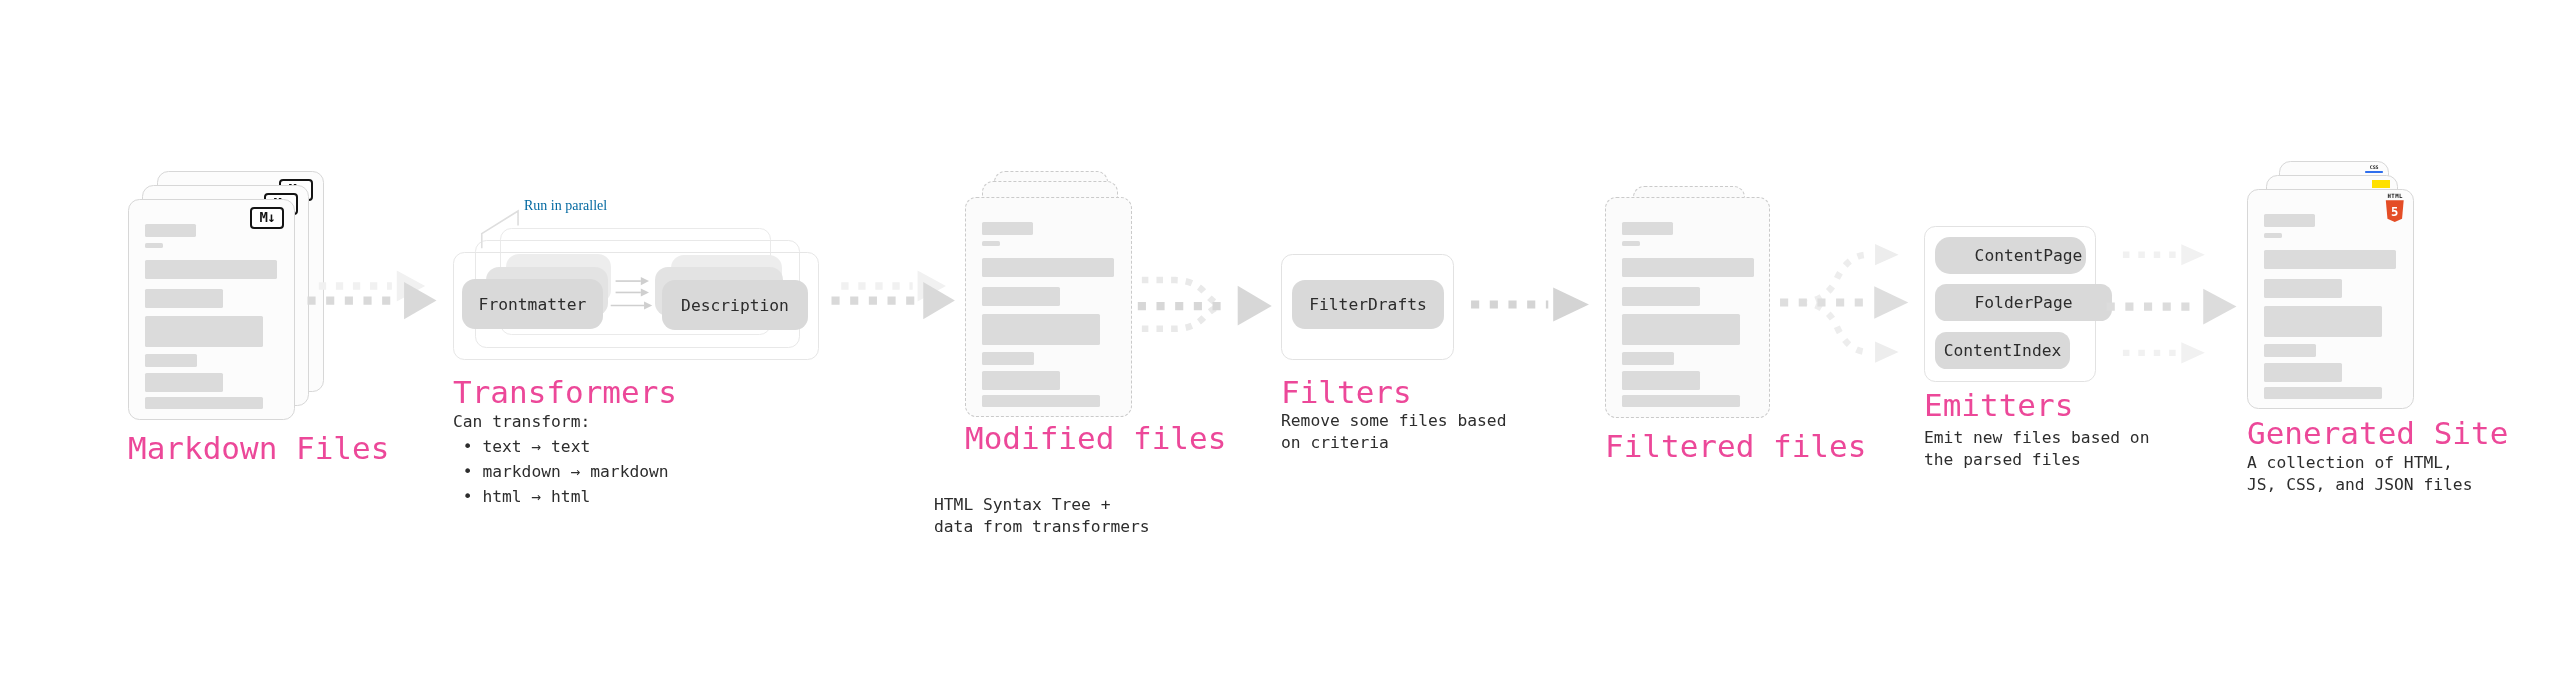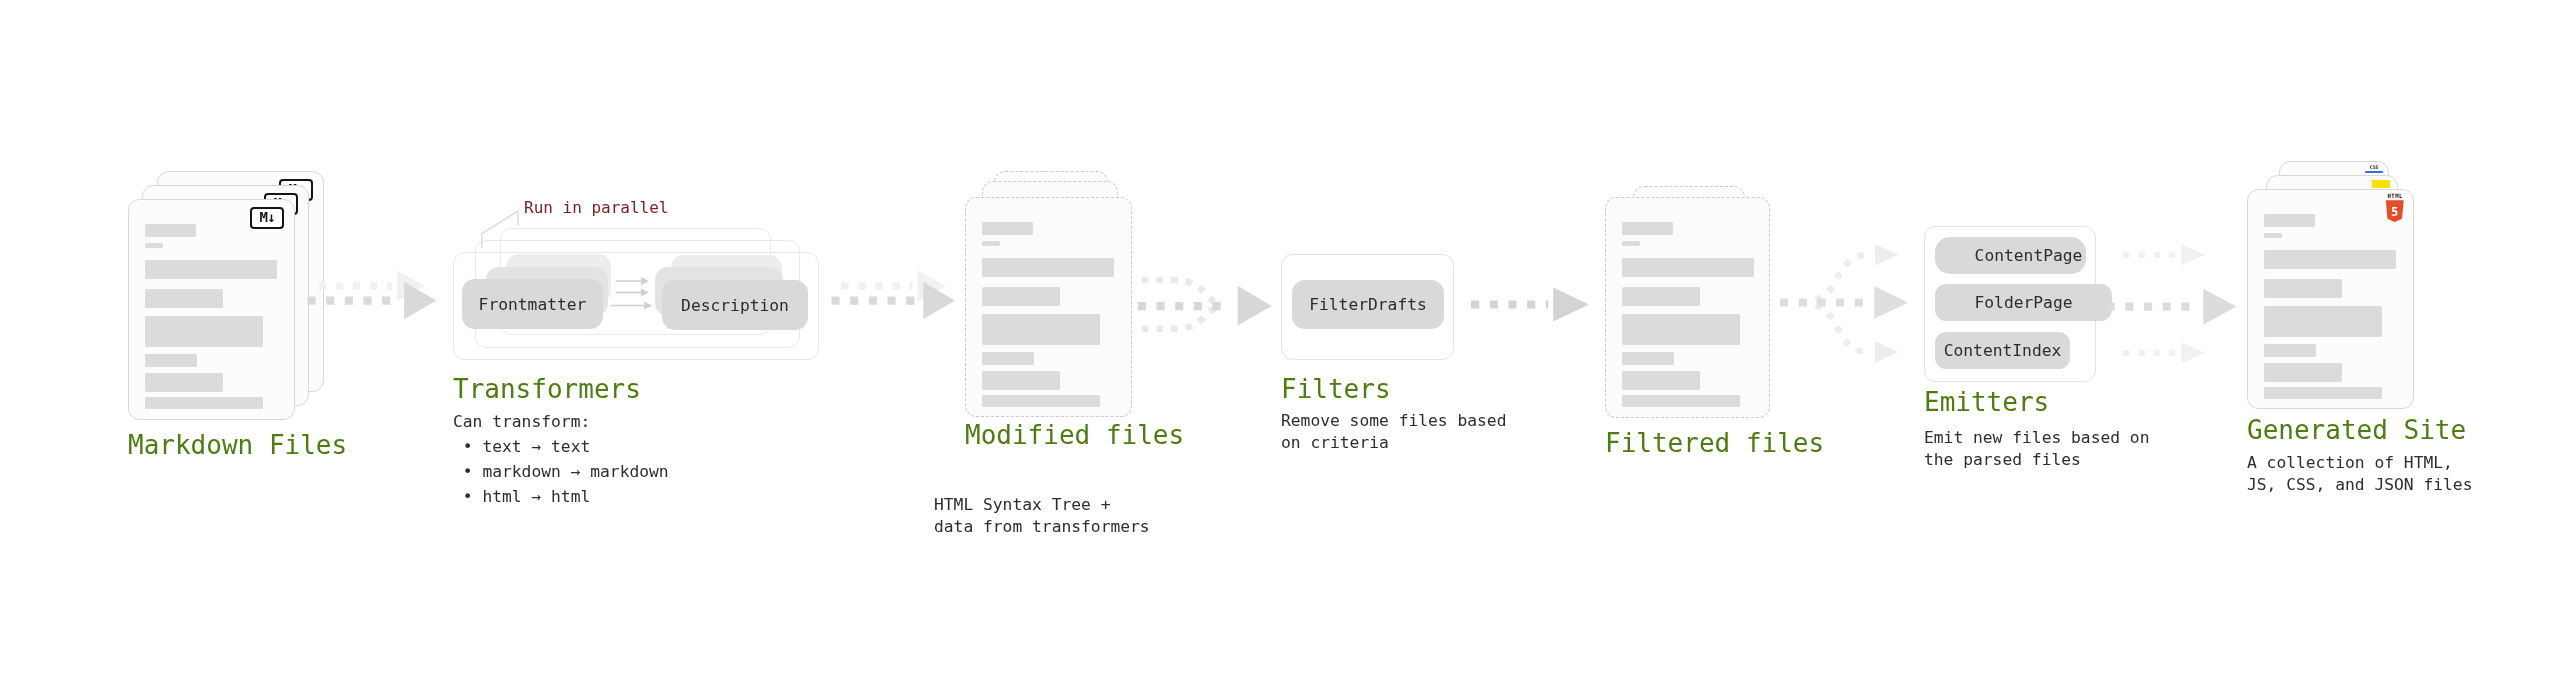--- a/index.html
+++ b/index.html
@@ -38,24 +38,24 @@
   .frame.solid-bg{background:#ffffff;}
   .pill{
     position:absolute;box-sizing:border-box;border-radius:13px;background:#d9d9d9;
     display:flex;align-items:center;justify-content:center;
     font-size:16.3px;color:#2c2c2c;white-space:nowrap;
   }
   .pill.shadow1{background:#e3e3e3;}
   .pill.shadow2{background:#ededed;}
 
   
-  .station-title{position:absolute;font-size:26px;color:#4d7c0f;white-space:nowrap;}
+  .station-title{position:absolute;font-size:31px;color:#ec4899;white-space:nowrap;}
   .station-desc{position:absolute;font-size:16.3px;line-height:22px;color:#2d2d2d;white-space:pre;}
   .station-desc.bullets{line-height:25px;}
-  .note-label{position:absolute;font-size:16px;color:#7f1d1d;white-space:nowrap;}
+  .note-label{position:absolute;font-size:14px;color:#0369a1;white-space:nowrap;font-family:Liberation Serif, serif;}
 
   .arrow-svg{position:absolute;}
 
   
   .css-badge{position:absolute;top:3.3px;right:4.9px;width:18px;text-align:center;}
   .css-badge .css-txt{font-size:4.9px;font-weight:bold;color:#111;line-height:4.9px;display:block;}
   .css-badge .css-bar{margin-top:0.8px;height:2.4px;background:#2f6fed;border-radius:0.8px;}
   .js-badge{position:absolute;top:4.1px;right:7.3px;width:18px;height:8.1px;background:#ffe000;}
   .html5-badge{position:absolute;top:3.3px;right:8.1px;width:19.5px;text-align:center;}
   .html5-badge .html-txt{font-size:5.7px;font-weight:bold;color:#111;letter-spacing:0.4px;line-height:6.5px;display:block;}

